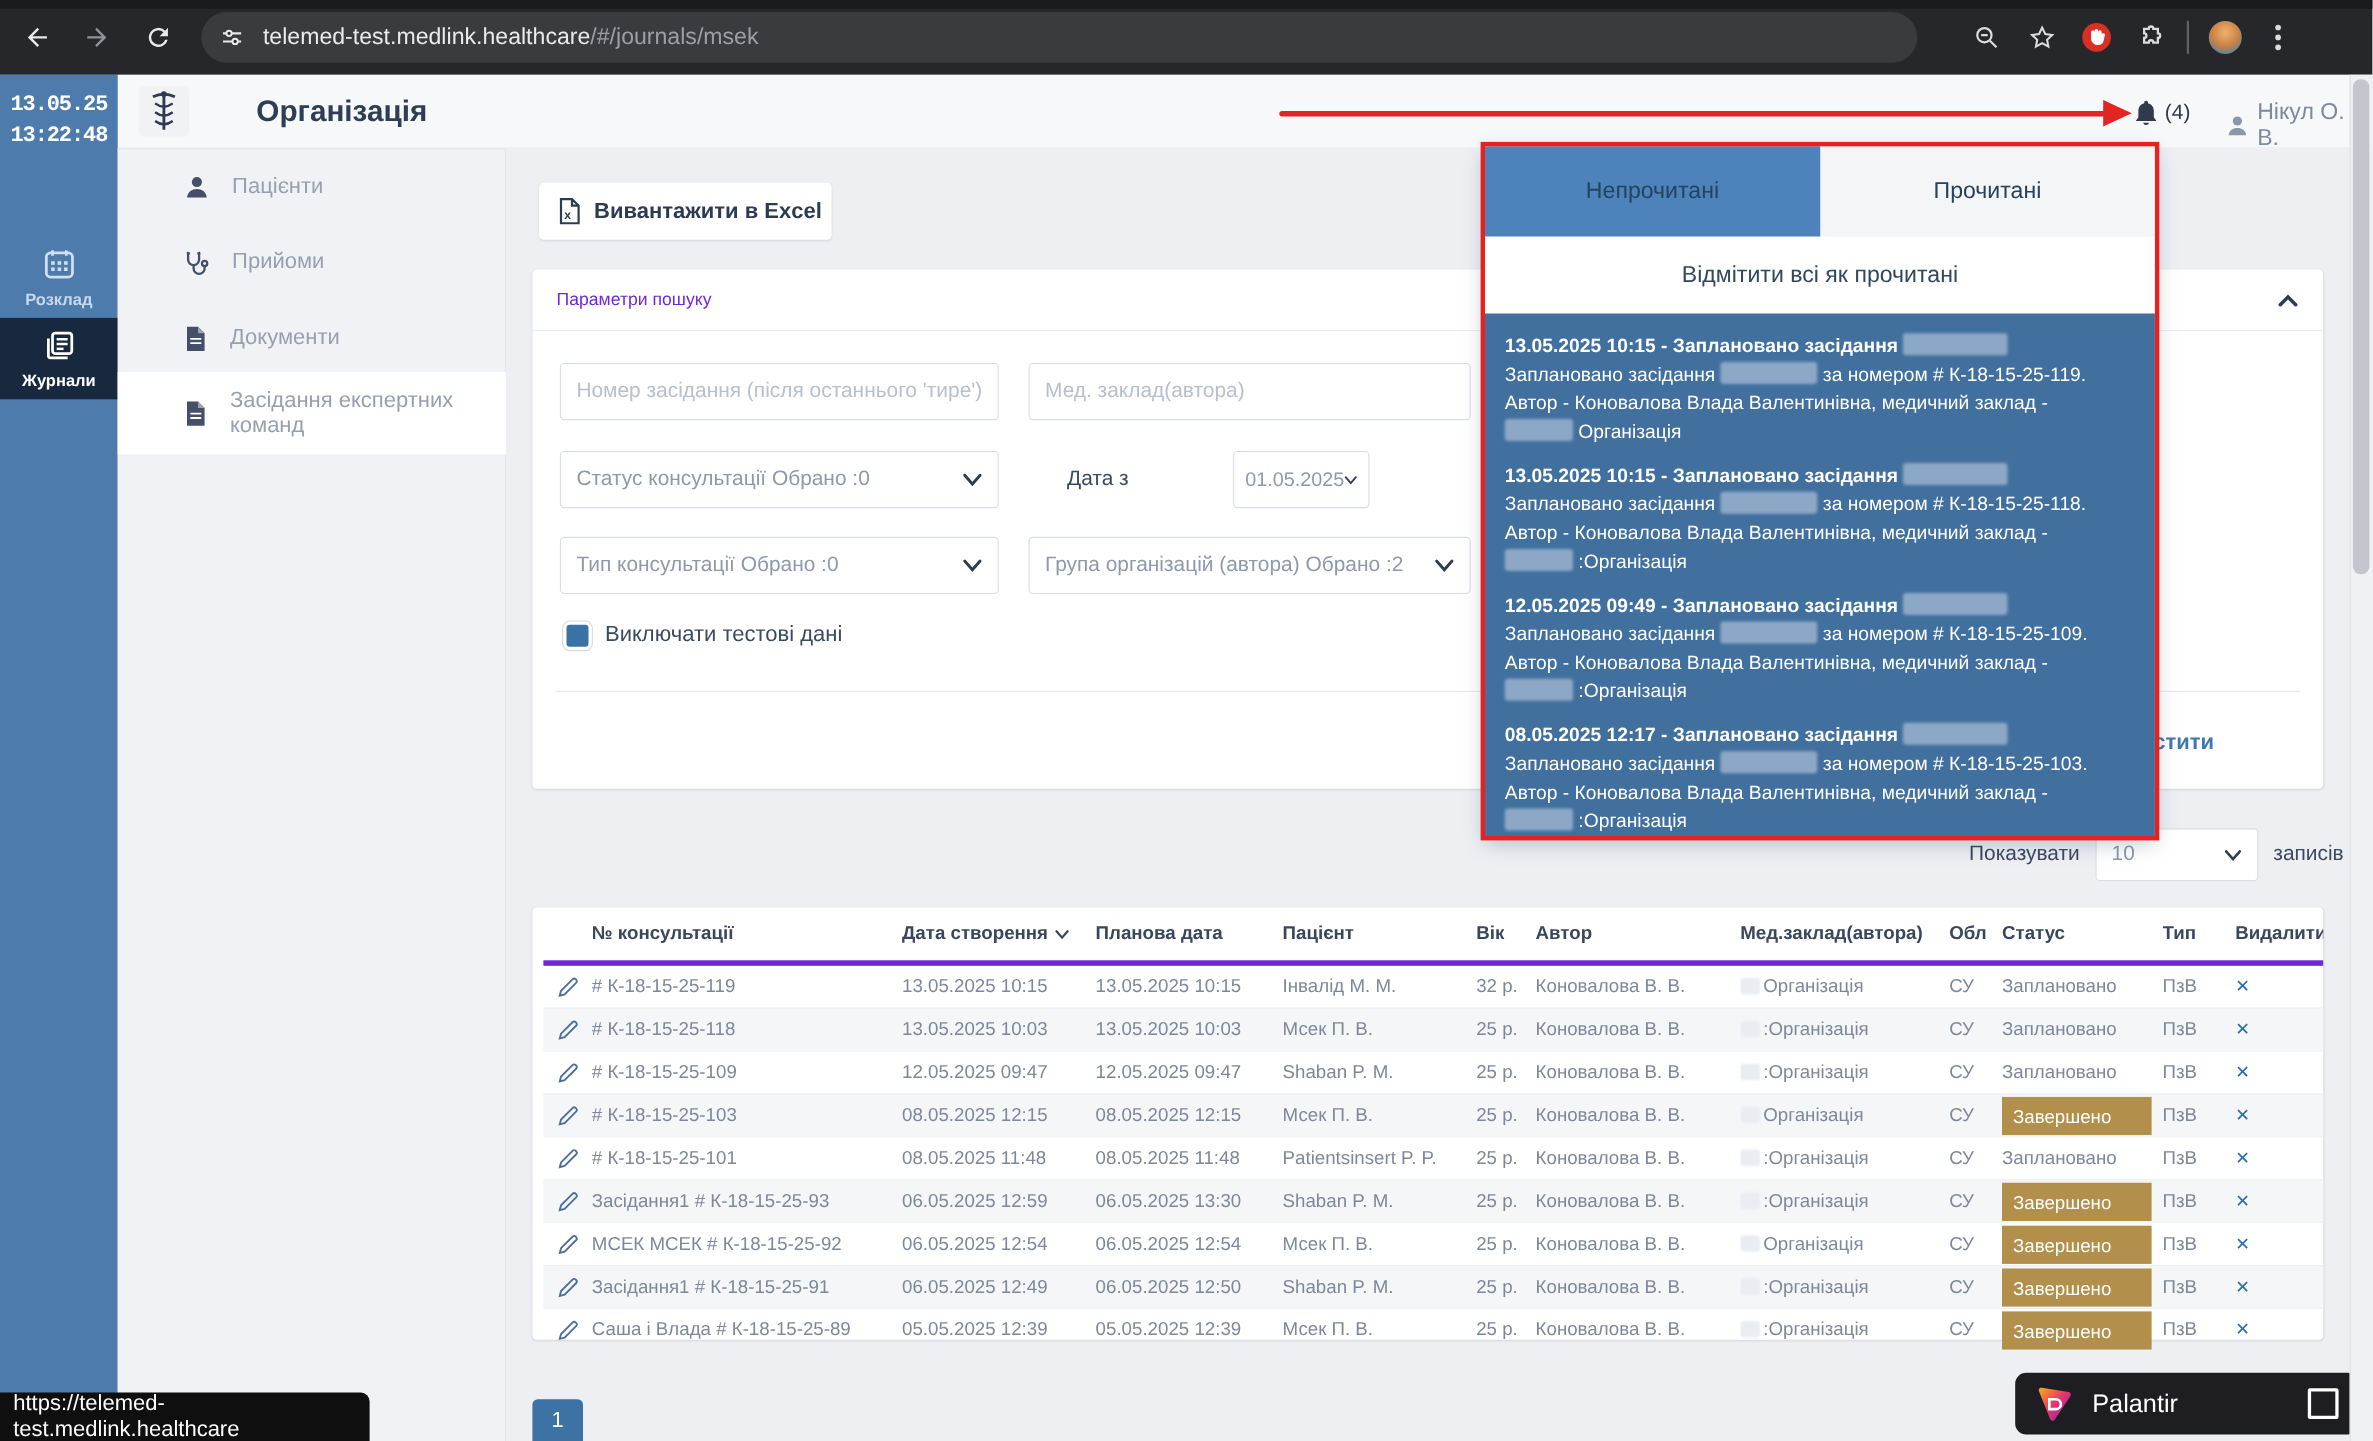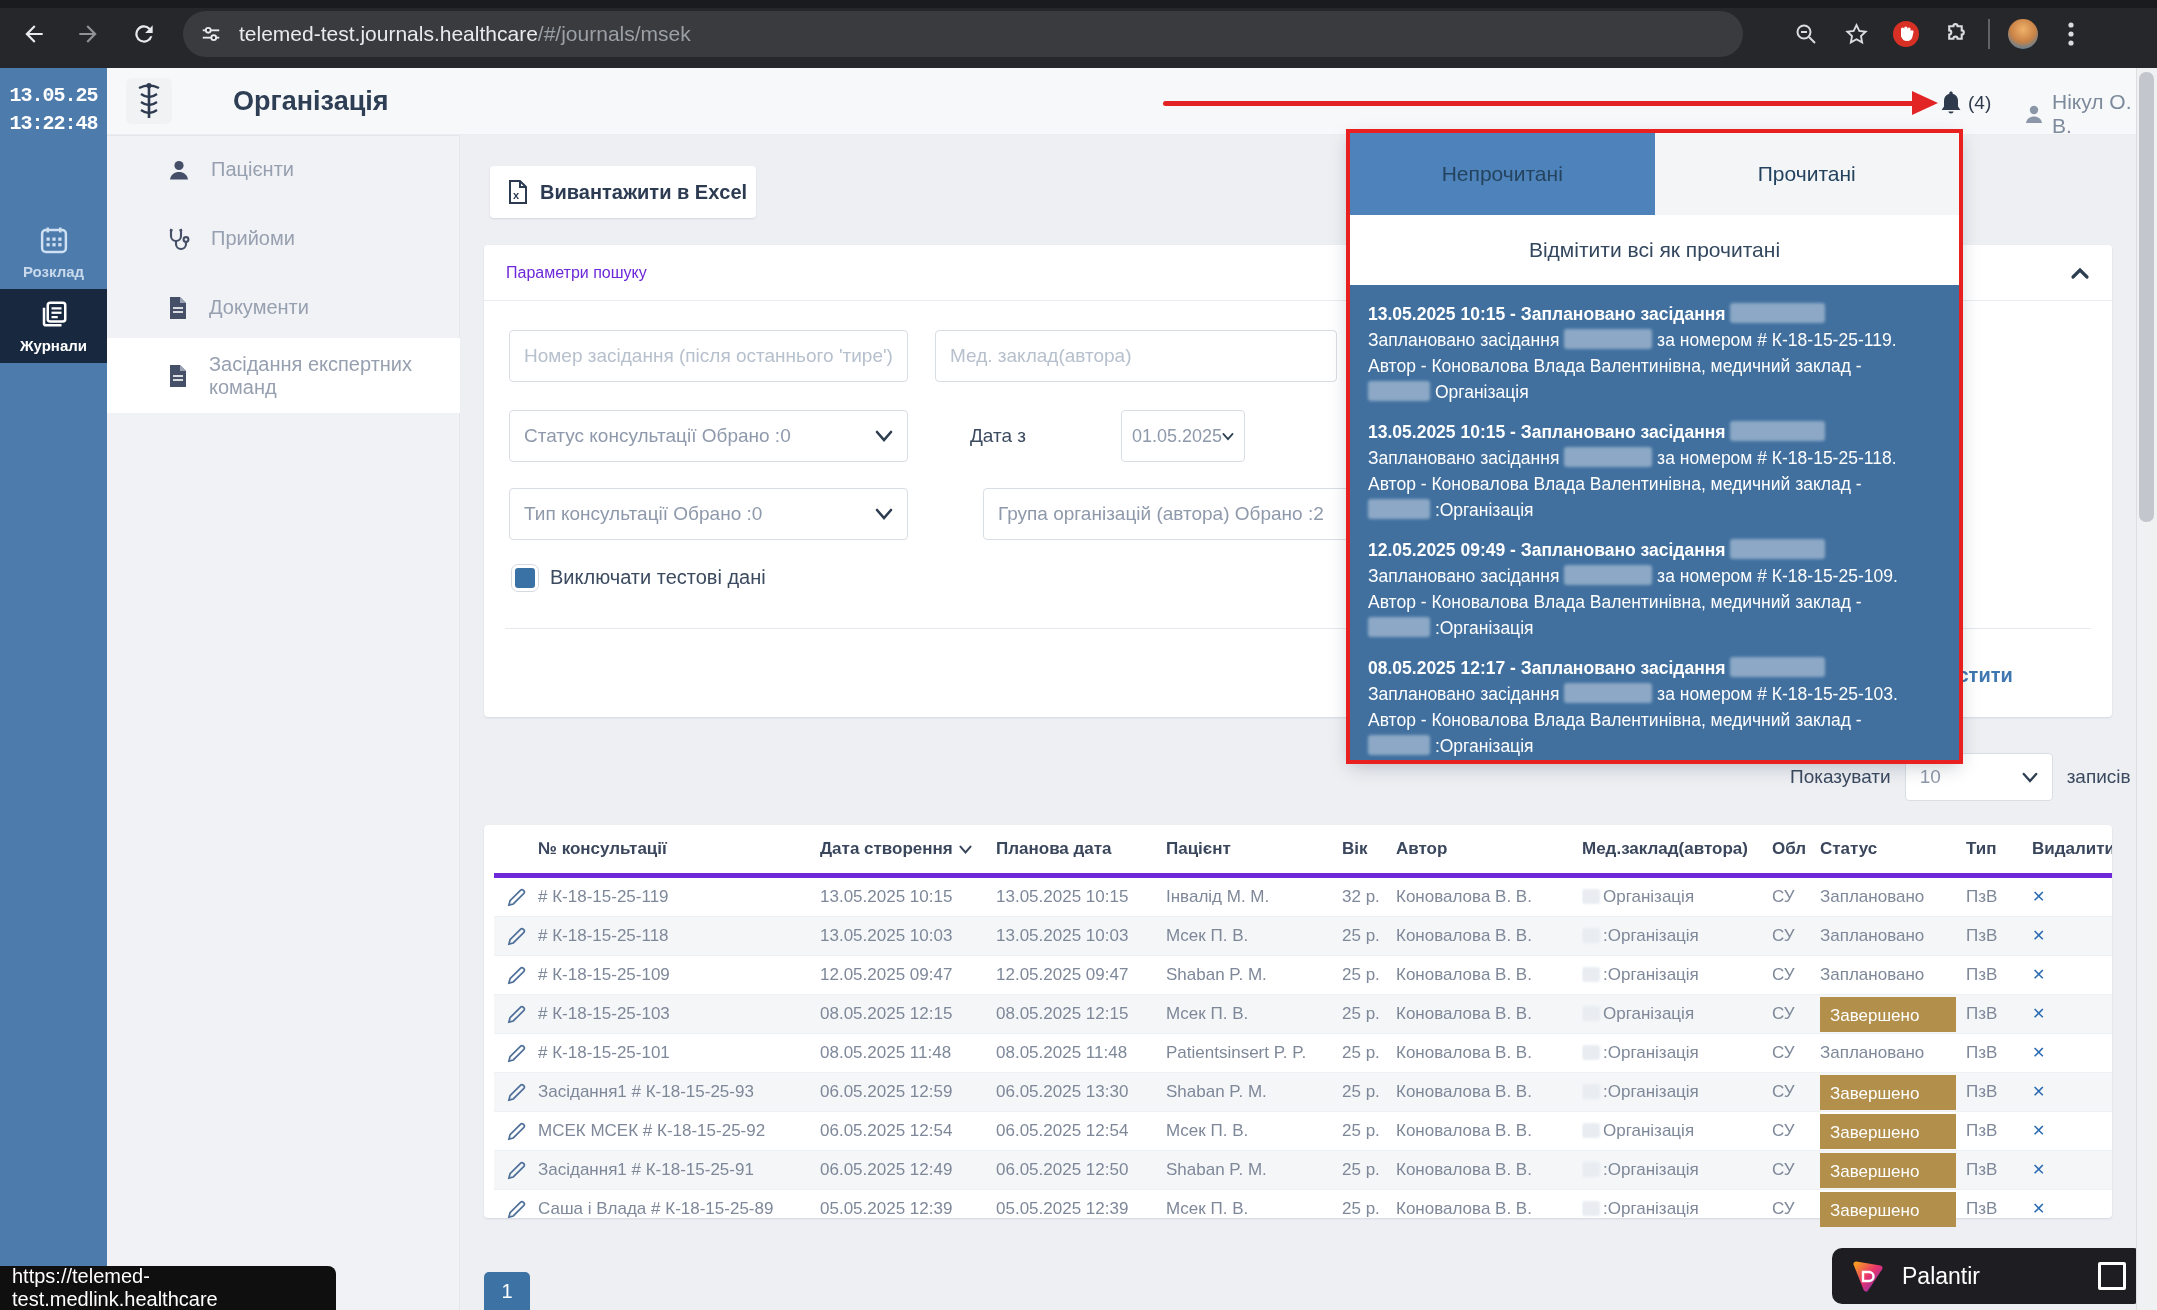--- a/index.html
+++ b/index.html
@@ -120,21 +120,21 @@
     </div>
     <div class="abs url-pill">
       <span class="nav-ico" style="width:56px;">
         <svg width="22" height="22" viewBox="0 0 24 24" fill="none" stroke="#e8eaed" stroke-width="2">
           <line x1="3" y1="8" x2="21" y2="8"></line>
             <circle cx="9" cy="8" r="2.6" fill="#26272b"></circle>
           <line x1="3" y1="16" x2="21" y2="16"></line>
             <circle cx="15" cy="16" r="2.6" fill="#26272b"></circle>
         </svg>
       </span>
-      <span><span class="url-host">telemed-test.journals.healthcare</span><span class="url-path">/#/journals/msek</span></span>
+      <span><span class="url-host">telemed-test.medlink.healthcare</span><span class="url-path">/#/journals/msek</span></span>
     </div>
     <div class="abs chrome-right" style="left:1788px;">
       <span class="nav-ico" style="width:36px;">
         <svg width="24" height="24" viewBox="0 0 24 24" fill="none" stroke="#dadce0" stroke-width="2">
           <circle cx="10" cy="10" r="6.5"></circle>
             <line x1="15" y1="15" x2="21" y2="21"></line>
             <line x1="7" y1="10" x2="13" y2="10"></line>
         </svg>
       </span>
       <span class="nav-ico" style="width:36px;">
@@ -320,21 +320,21 @@
       <polyline points="2,2 9,10 16,2" fill="none" stroke="#2d3e50" stroke-width="2.6" stroke-linecap="round"></polyline>
     </svg>
   </div>
 
   <div class="abs tinput sel" style="left:509px;top:488px;width:399px;">
     <span>Тип консультації Обрано :0</span>
     <svg width="18" height="12" viewBox="0 0 18 12">
       <polyline points="2,2 9,10 16,2" fill="none" stroke="#2d3e50" stroke-width="2.6" stroke-linecap="round"></polyline>
     </svg>
   </div>
-  <div class="abs tinput sel" style="left:935px;top:488px;width:402px;margin-left:48px;">
+  <div class="abs tinput sel" style="left:935px;top:488px;width:402px;">
     <span>Група організацій (автора) Обрано :2</span>
     <svg width="18" height="12" viewBox="0 0 18 12">
       <polyline points="2,2 9,10 16,2" fill="none" stroke="#2d3e50" stroke-width="2.6" stroke-linecap="round"></polyline>
     </svg>
   </div>
 
   <div class="abs chk"></div>
   <div class="abs chk-label">Виключати тестові дані</div>
   <div class="abs divider"></div>
   <div class="abs clear-link">Очистити</div>

